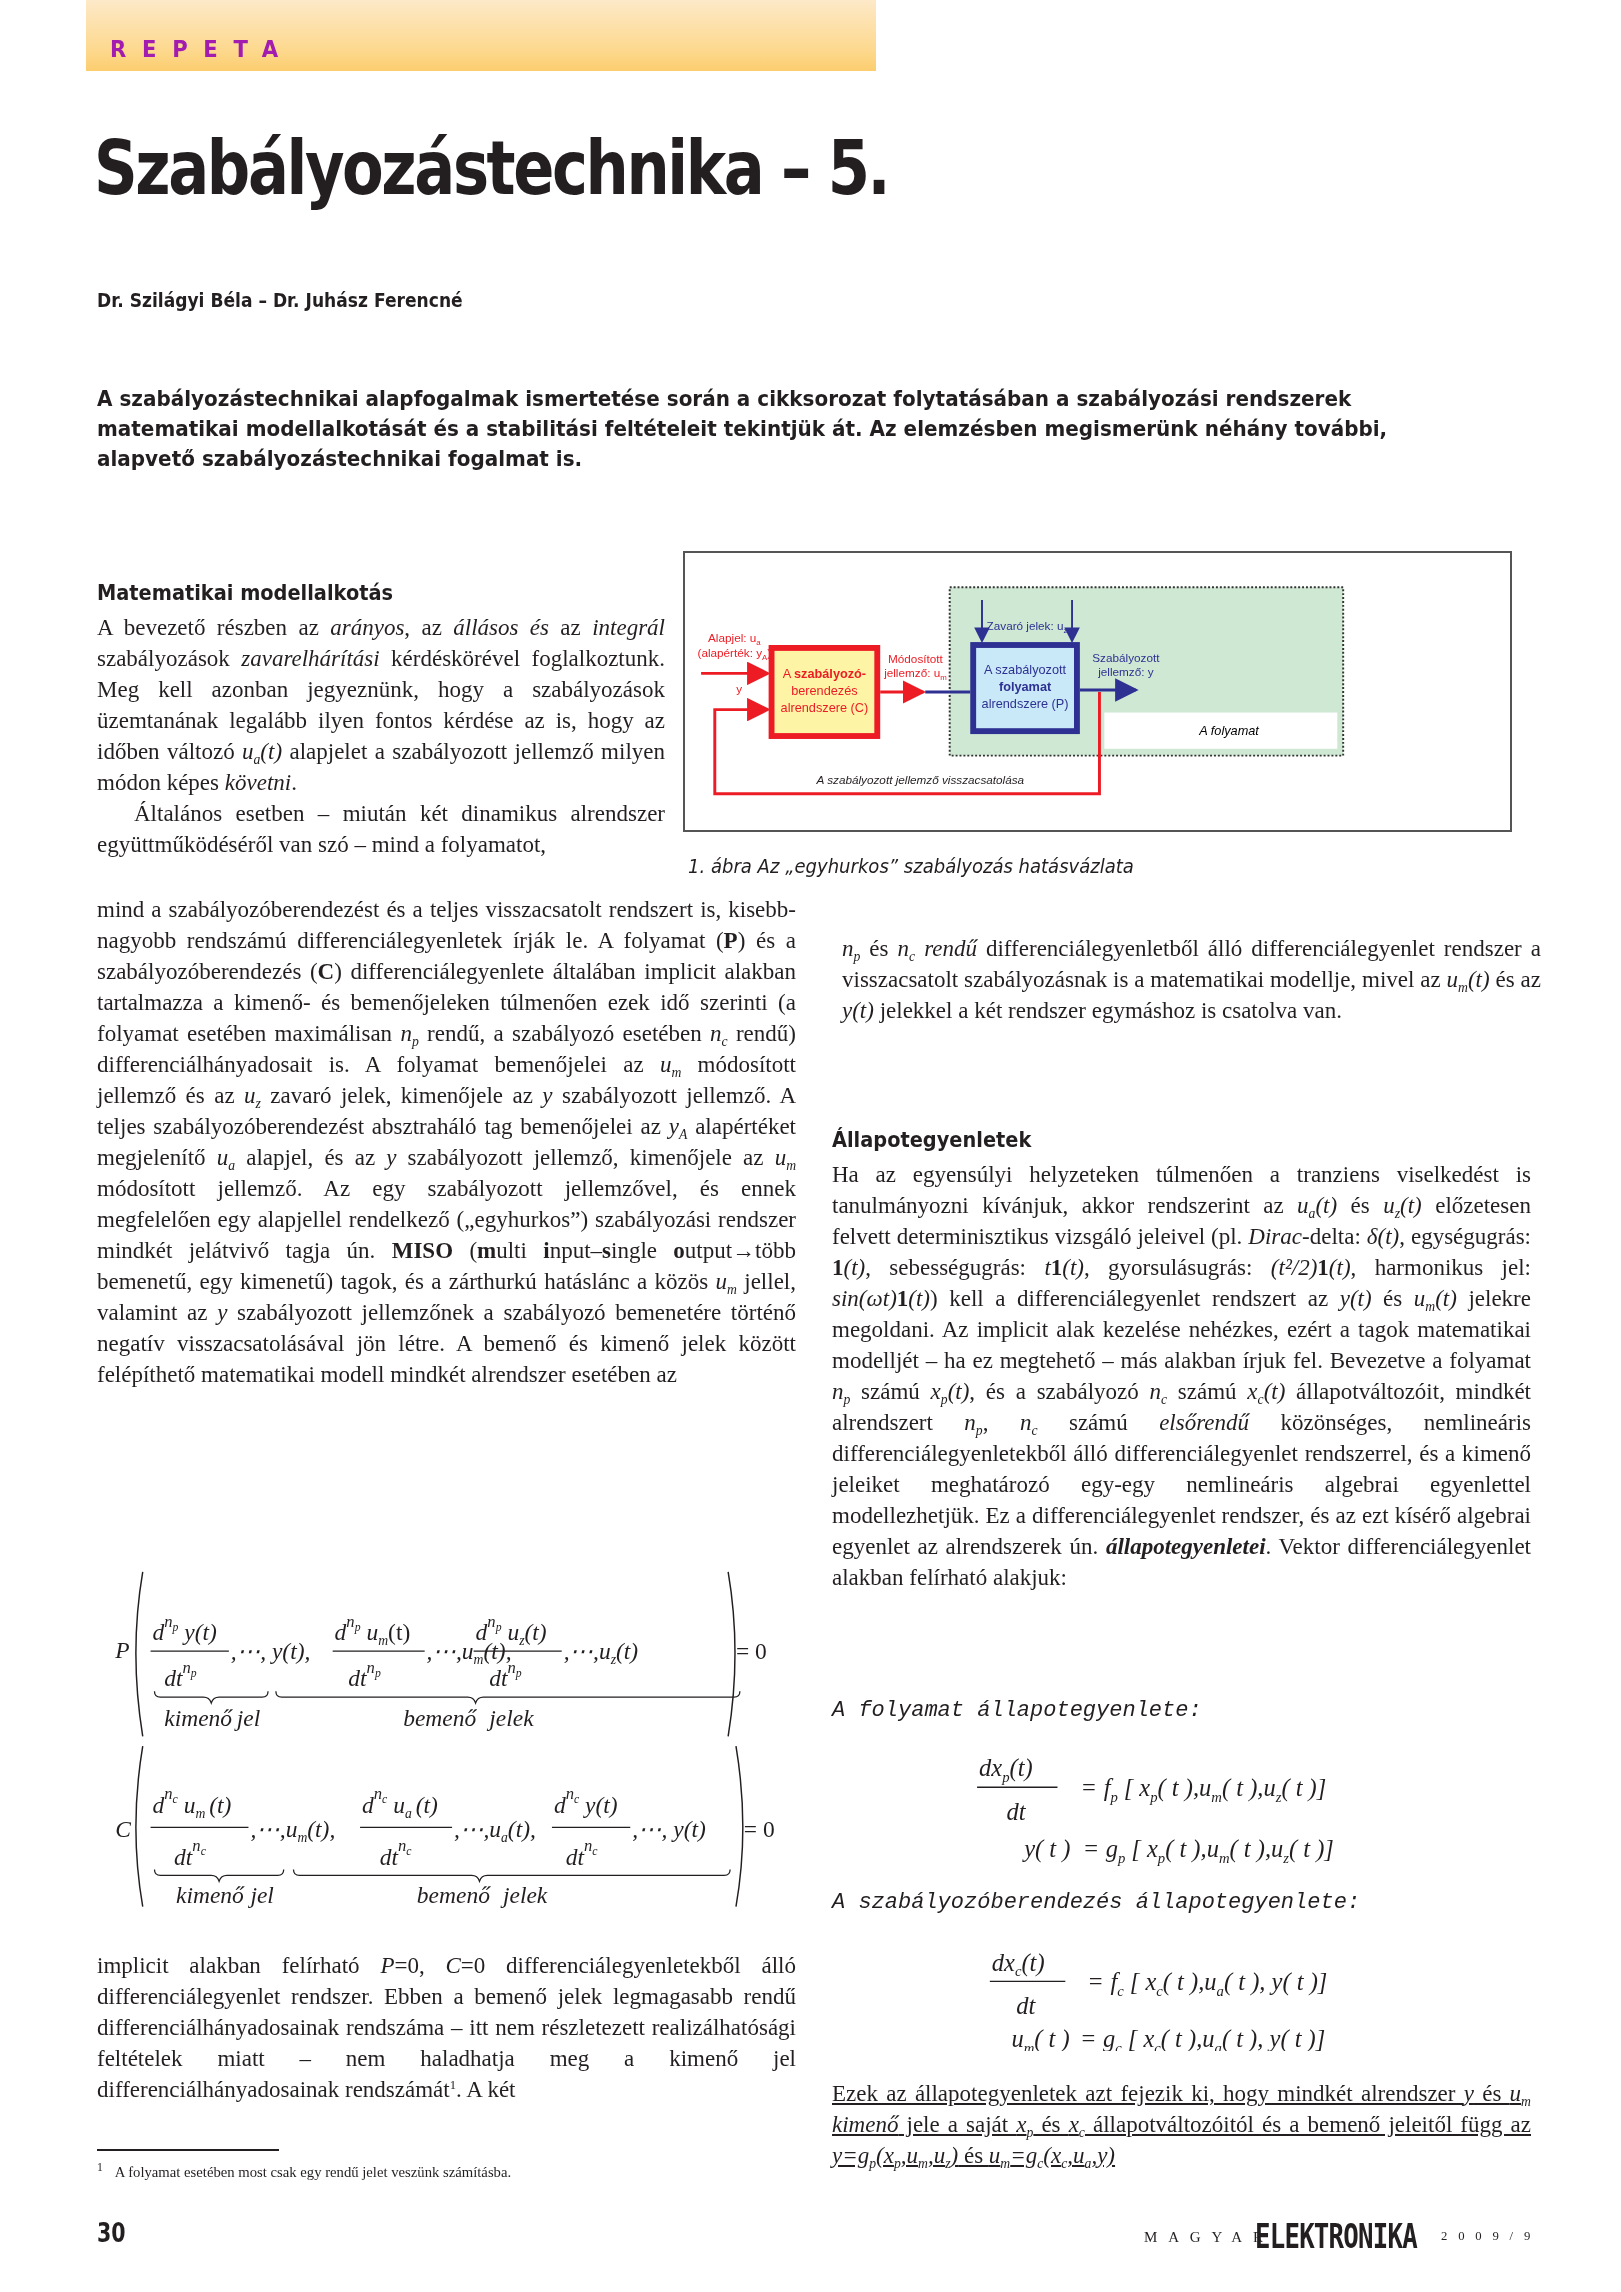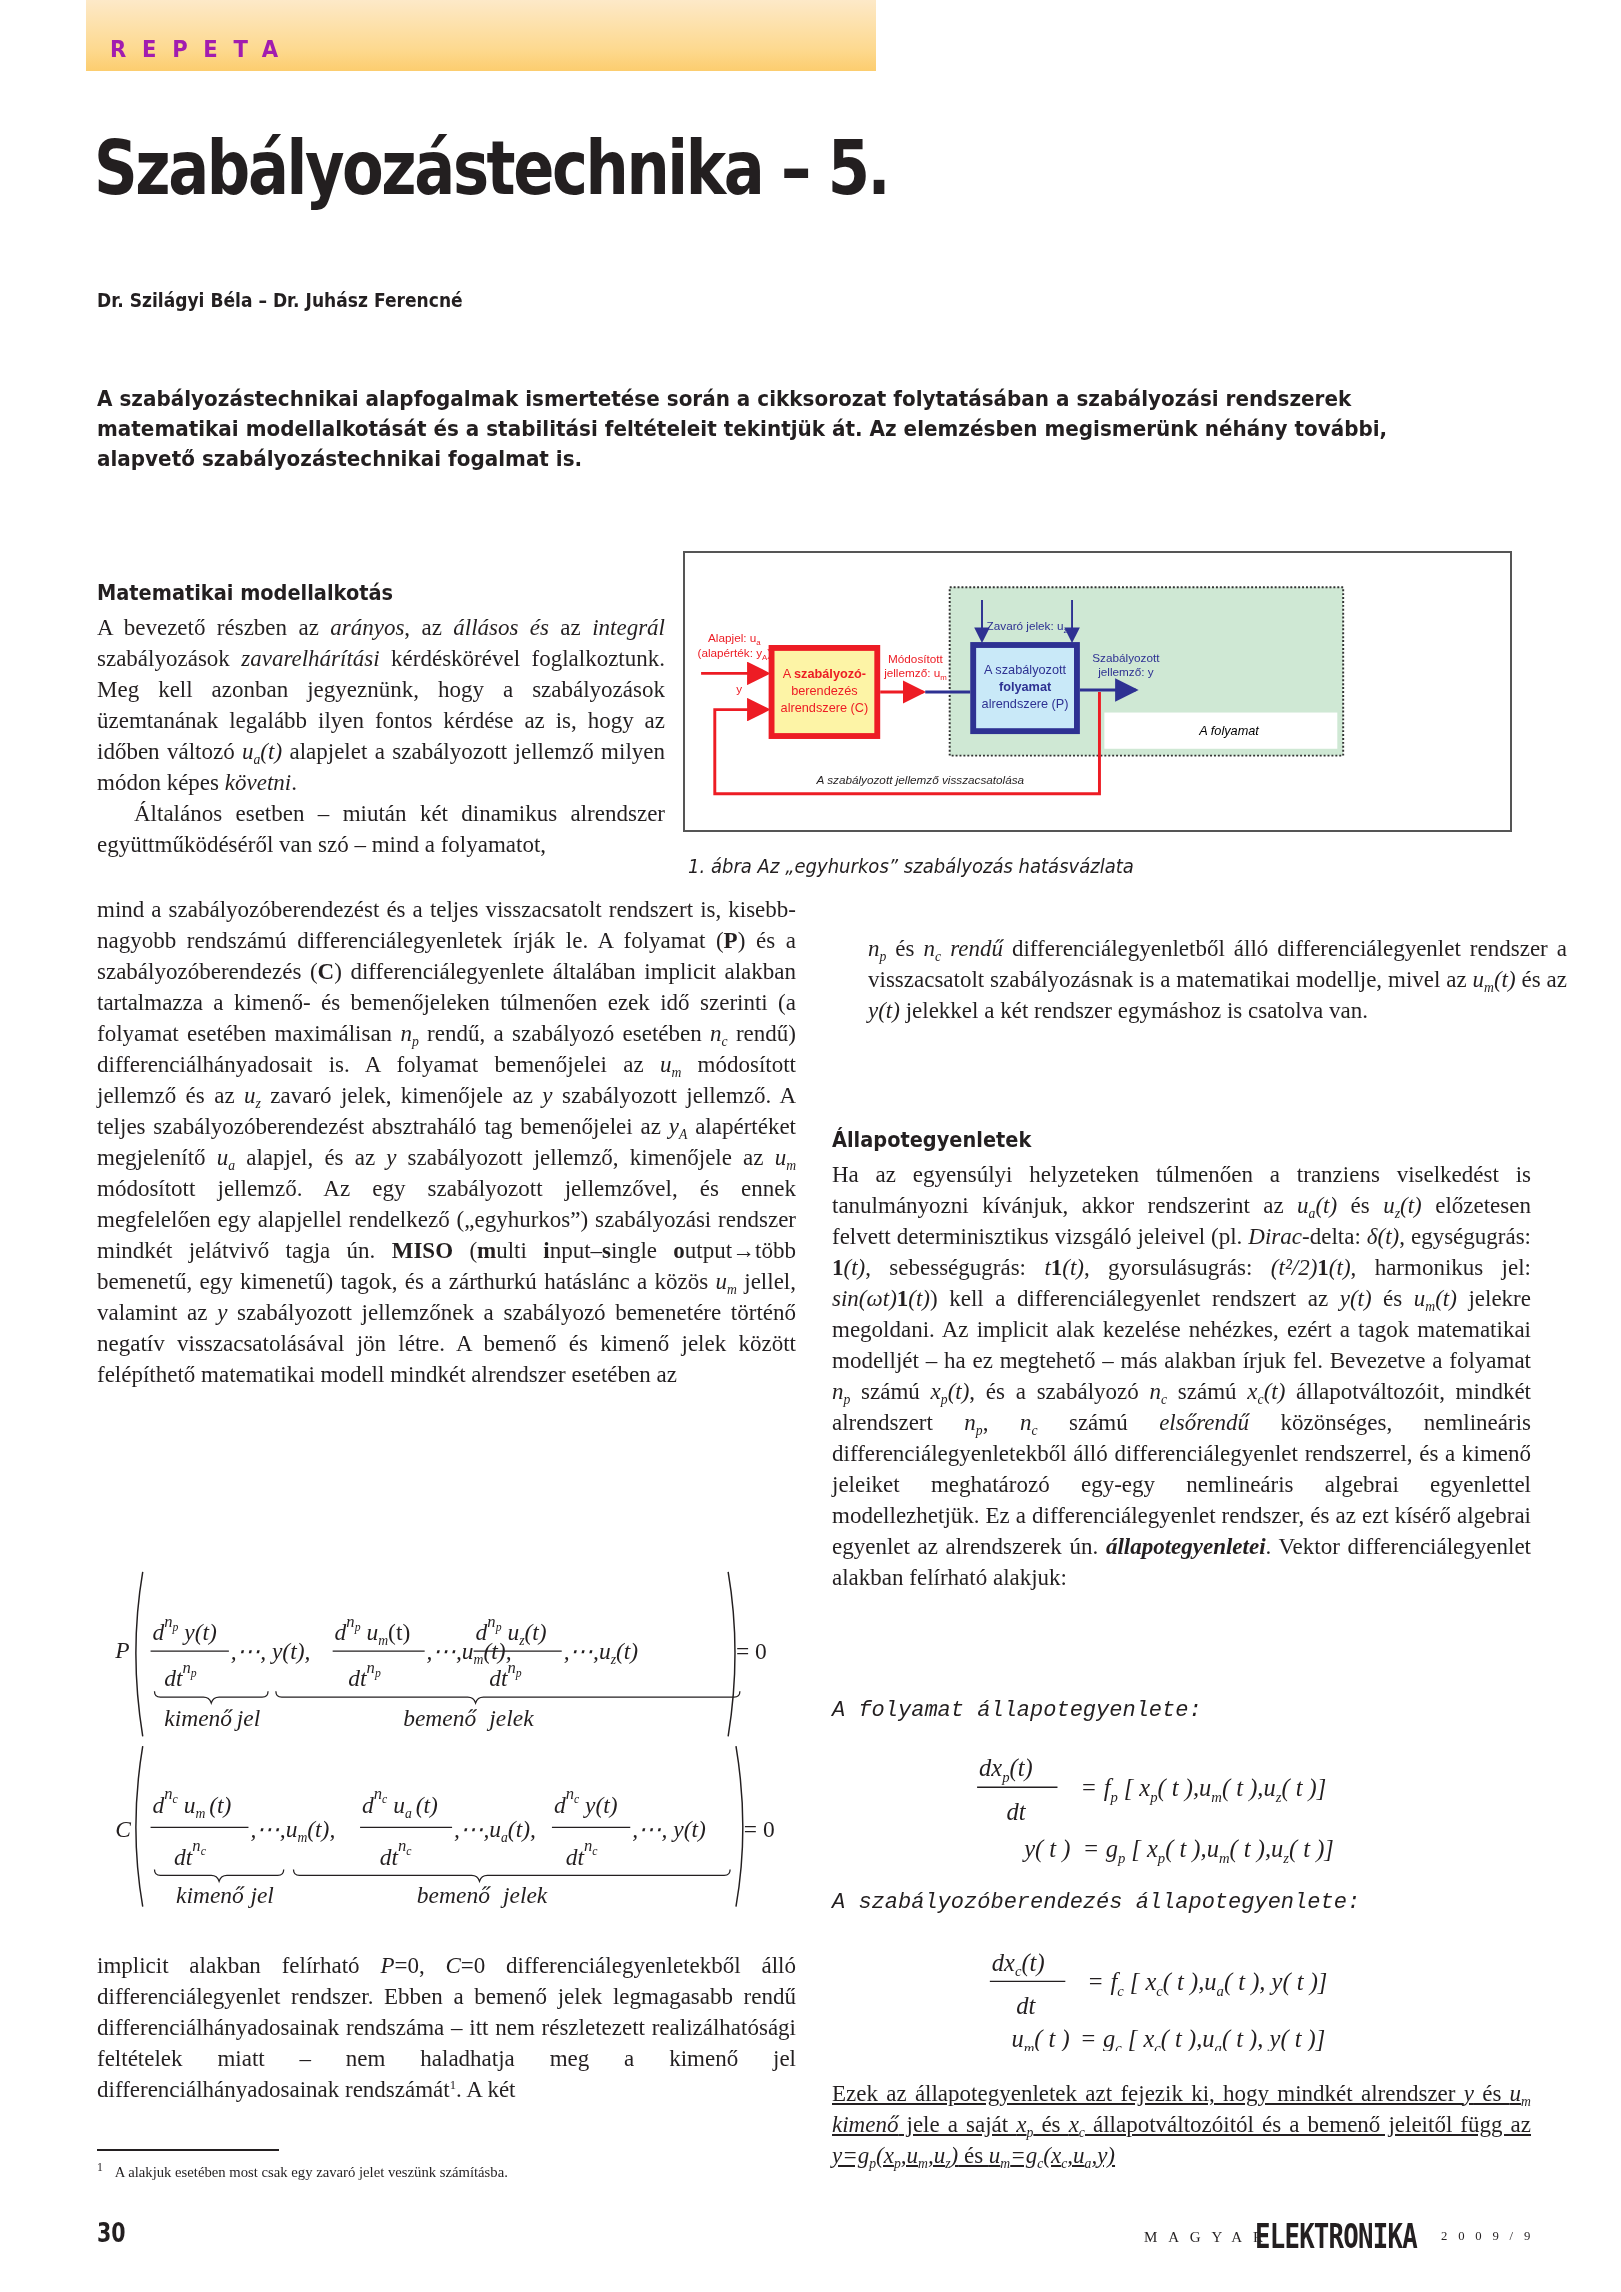--- a/index.html
+++ b/index.html
@@ -19,21 +19,21 @@
   .body-text { font-family:"Liberation Serif", serif; font-size:23px; line-height:31px; text-align:justify; }
   .body-text p { margin:0; }
   .indent { text-indent:37px; }
   .heading { font-family:"DejaVu Sans", sans-serif; font-weight:bold; font-size:20.6px; transform:scaleX(0.94); transform-origin:left top; white-space:nowrap; }
   sub.s { font-size:13.7px; vertical-align:-4.9px; line-height:0; }
   sup.s { font-size:12.7px; vertical-align:7.8px; line-height:0; }
 
   #col1a { left:97px; top:578px; width:568px; }
   #col1b { left:97px; top:894px; width:699px; }
   #col1c { left:97px; top:1950px; width:699px; }
-  #col2a { left:868px; top:933px; width:699px; }
+  #col2a { left:842px; top:933px; width:699px; }
   #col2b { left:832px; top:1125px; width:699px; }
   #col2c { left:832px; top:2078px; width:699px;text-decoration:underline; }
 
   
   #figure { left:683px; top:551px; width:825px; height:277px; border:2px solid #555; background:#fff; }
   #figure svg { position:absolute; left:0; top:0; }
   #figure-caption { left:688px; top:855px; font-family:"DejaVu Sans", sans-serif; font-style:italic; font-size:19.6px; transform:scaleX(0.92); transform-origin:left top; white-space:nowrap; }
 
   
   .eq { font-family:"Liberation Serif", serif; font-style:italic; font-size:23.5px; color:#231f20; }
@@ -215,19 +215,19 @@
     </g>
   </svg>
   <div class="it-label" style="position:absolute;left:0;top:192px;">A szabályozóberendezés állapotegyenlete:</div>
 </div>
 
 <div id="col2c" class="abs body-text">
   <p><span>Ezek az állapotegyenletek azt fejezik ki, hogy mindkét alrendszer </span><i>y</i><span> és </span><i><span>u</span><sub class="s">m</sub><span> kimenő</span></i><span> jele a saját </span><i><span>x</span><sub class="s">p</sub></i><span> és </span><i><span>x</span><sub class="s">c</sub></i><span> állapotváltozóitól és a bemenő jeleitől függ az </span><i><span>y=g</span><sub class="s">p</sub><span>(x</span><sub class="s">p</sub><span>,u</span><sub class="s">m</sub><span>,u</span><sub class="s">z</sub><span>)</span></i><span> és </span><i><span>u</span><sub class="s">m</sub><span>=g</span><sub class="s">c</sub><span>(x</span><sub class="s">c</sub><span>,u</span><sub class="s">a</sub><span>,y)</span></i></p>
 </div>
 
 <div id="fn-rule" class="abs"></div>
-<div id="footnote" class="abs"><sup>1</sup><span>A alakjuk esetében most csak egy zavaró jelet veszünk számításba.</span></div>
+<div id="footnote" class="abs"><sup>1</sup><span>A folyamat esetében most csak egy rendű jelet veszünk számításba.</span></div>
 
 <div id="page-number" class="abs">30</div>
 <div id="footer-mag" class="abs">MAGYAR</div>
 <div id="footer-brand" class="abs">ELEKTRONIKA</div>
 <div id="footer-issue" class="abs">2009/9</div>
 
 
 </body></html>

